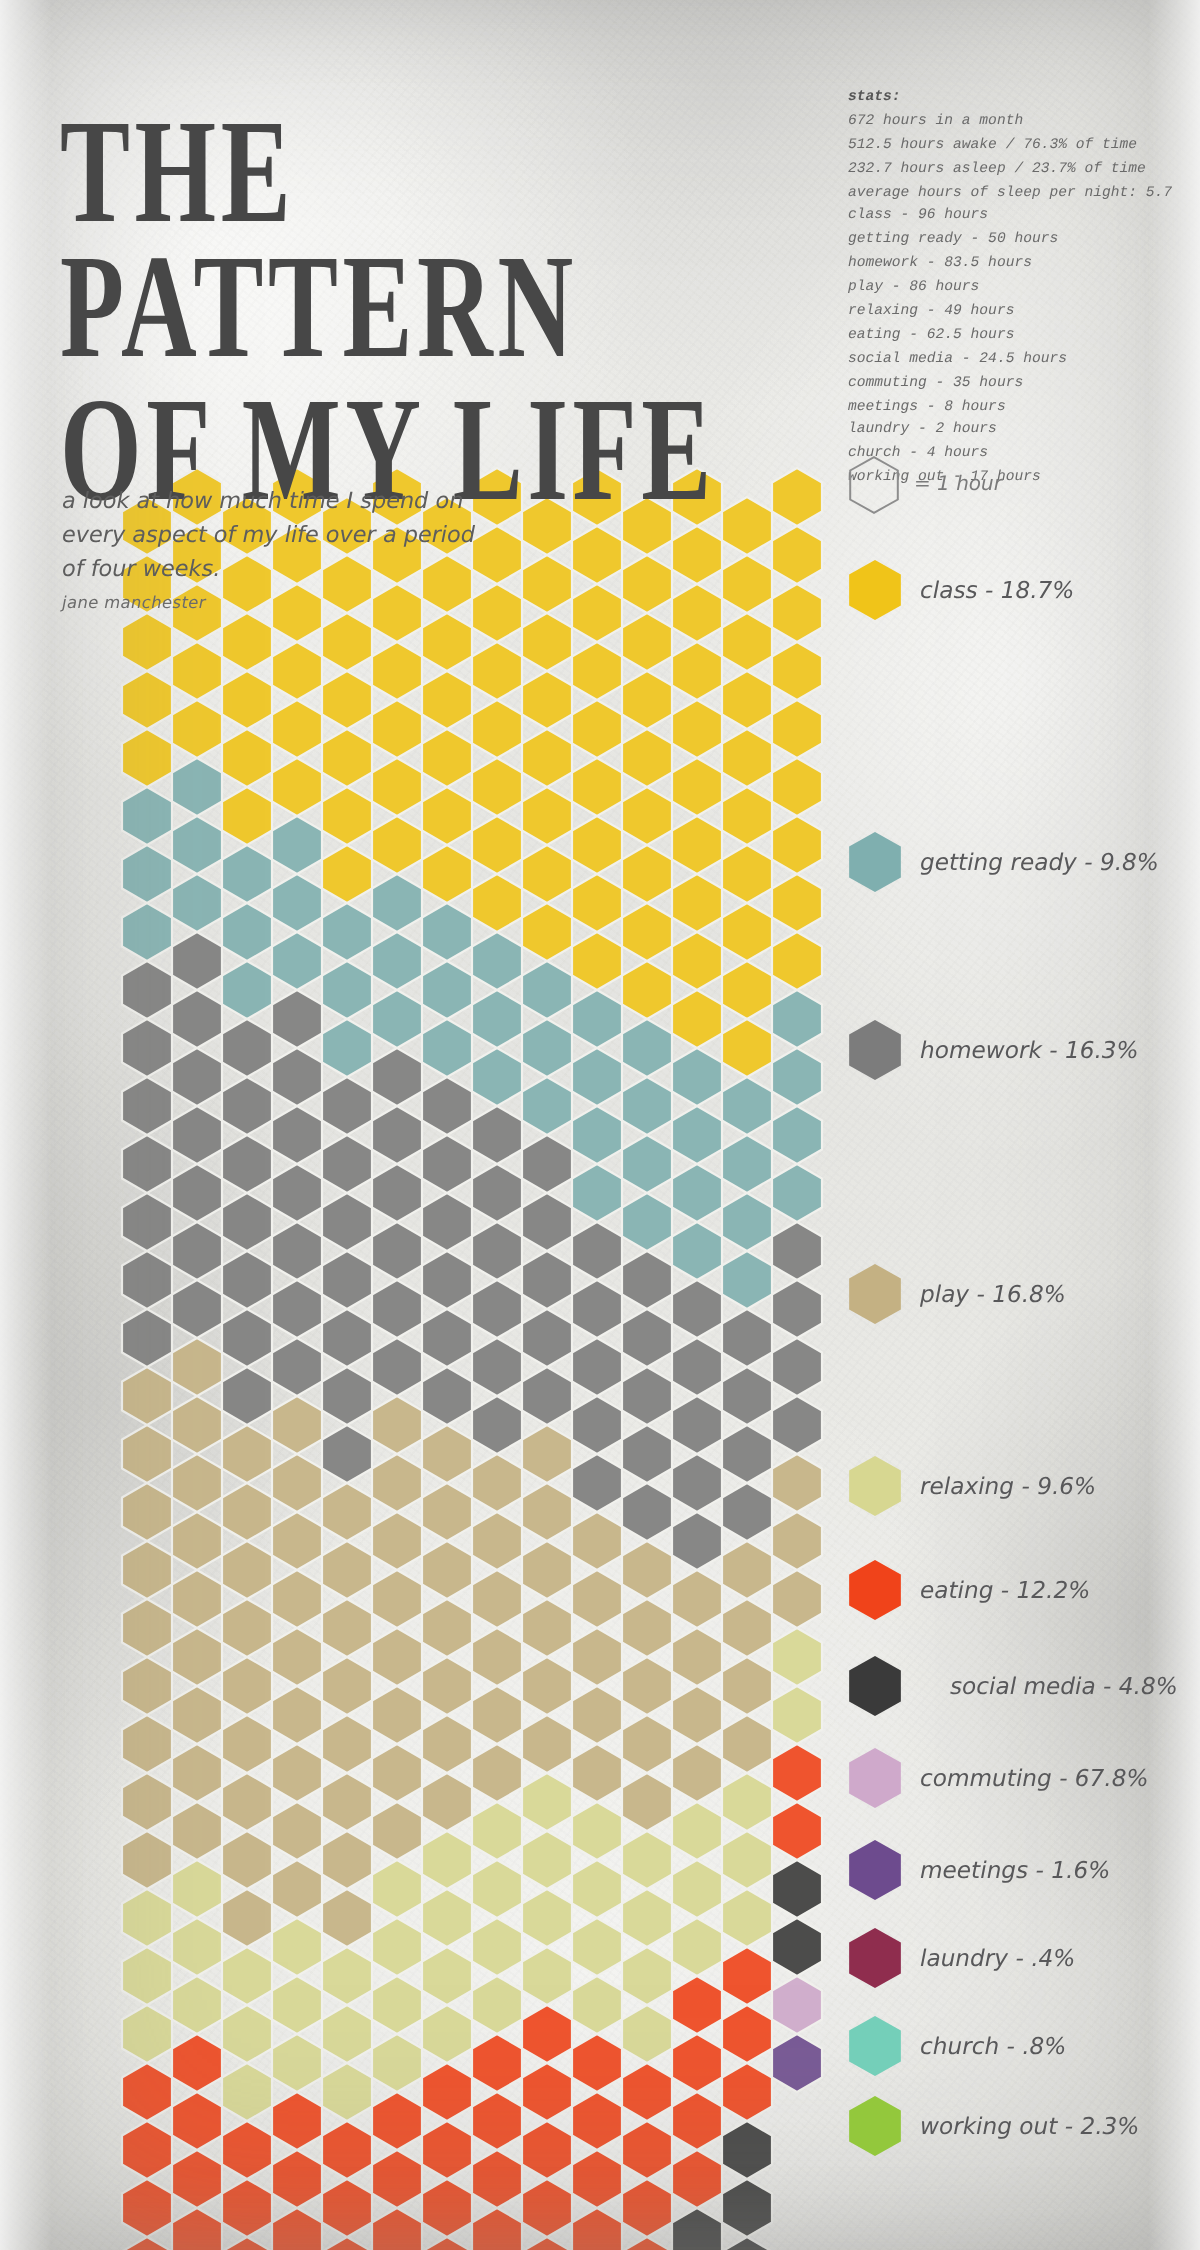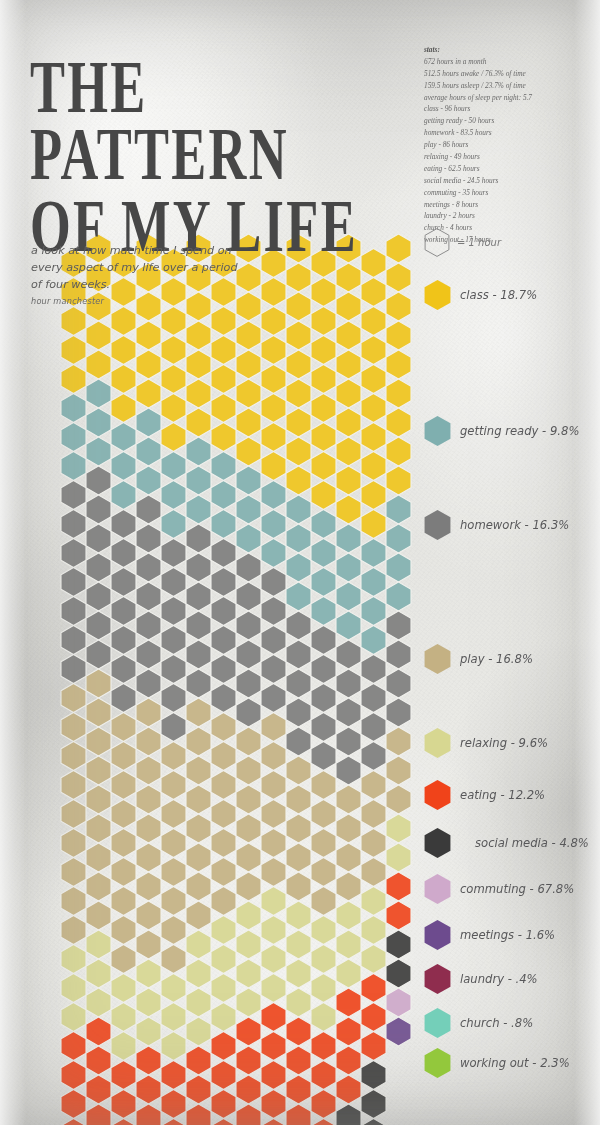--- a/index.html
+++ b/index.html
@@ -54,21 +54,21 @@
   }
   #byline{
     position:absolute;left:31px;top:288px;
     font-family:"DejaVu Sans","Liberation Sans",sans-serif;
     font-style:italic;font-size:8.2px;color:#6b6b6b;letter-spacing:.2px;
   }
 
   
   #stats{
     position:absolute;left:424px;top:44px;width:165px;
-    font-family:Liberation Serif, serif;
+    font-family:Liberation Mono, monospace;
     font-style:italic;font-size:7.3px;line-height:1.63;color:#6a6a6a;
   }
   #stats .hd{font-weight:700;color:#555;}
 
   
   #key{position:absolute;left:424px;top:228px;display:flex;align-items:center;gap:7px;}
   #key .khex{width:26px;height:29px;}
   #key .klabel{
     font-family:"DejaVu Sans","Liberation Sans",sans-serif;
     font-style:italic;font-size:10px;color:#7a7a7a;
@@ -631,28 +631,28 @@
 <div id="vig"></div>
 <div id="edgeL"></div>
 <div id="edgeR"></div>
 
 <h1 id="title">
   <span class="l l1">THE PATTERN</span>
   <span class="l l2">OF MY LIFE</span>
 </h1>
 
 <p id="subtitle">a look at how much time I spend on every aspect of my life over a period of four weeks.</p>
-<p id="byline">hour manchester</p>
+<p id="byline">jane manchester</p>
 
 <div id="stats">
   <div class="hd">stats:</div>
   <div id="stats-lines">
       <div>672 hours in a month</div>
       <div>512.5 hours awake / 76.3% of time</div>
-      <div>159.5 hours asleep / 23.7% of time</div>
+      <div>232.7 hours asleep / 23.7% of time</div>
       <div>average hours of sleep per night: 5.7</div>
       <div>class - 96 hours</div>
       <div>getting ready - 50 hours</div>
       <div>homework - 83.5 hours</div>
       <div>play - 86 hours</div>
       <div>relaxing - 49 hours</div>
       <div>eating - 62.5 hours</div>
       <div>social media - 24.5 hours</div>
       <div>commuting -  35 hours</div>
       <div>meetings - 8 hours</div>
@@ -681,21 +681,21 @@
         <polygon points="12.5,0 25,7 25,22 12.5,29 0,22 0,7" fill="#7fafaf"></polygon>
       </svg>
       <span class="lb">getting ready - 9.8%</span>
     </div>
     <div class="leg" style="top: 230px;">
       <svg class="sw" viewBox="0 0 25 29">
         <polygon points="12.5,0 25,7 25,22 12.5,29 0,22 0,7" fill="#7c7c7c"></polygon>
       </svg>
       <span class="lb">homework - 16.3%</span>
     </div>
-    <div class="leg" style="top: 364px;">
+    <div class="leg" style="top: 352px;">
       <svg class="sw" viewBox="0 0 25 29">
         <polygon points="12.5,0 25,7 25,22 12.5,29 0,22 0,7" fill="#c4b183"></polygon>
       </svg>
       <span class="lb">play - 16.8%</span>
     </div>
     <div class="leg" style="top: 448px;">
       <svg class="sw" viewBox="0 0 25 29">
         <polygon points="12.5,0 25,7 25,22 12.5,29 0,22 0,7" fill="#d7d791"></polygon>
       </svg>
       <span class="lb">relaxing - 9.6%</span>

